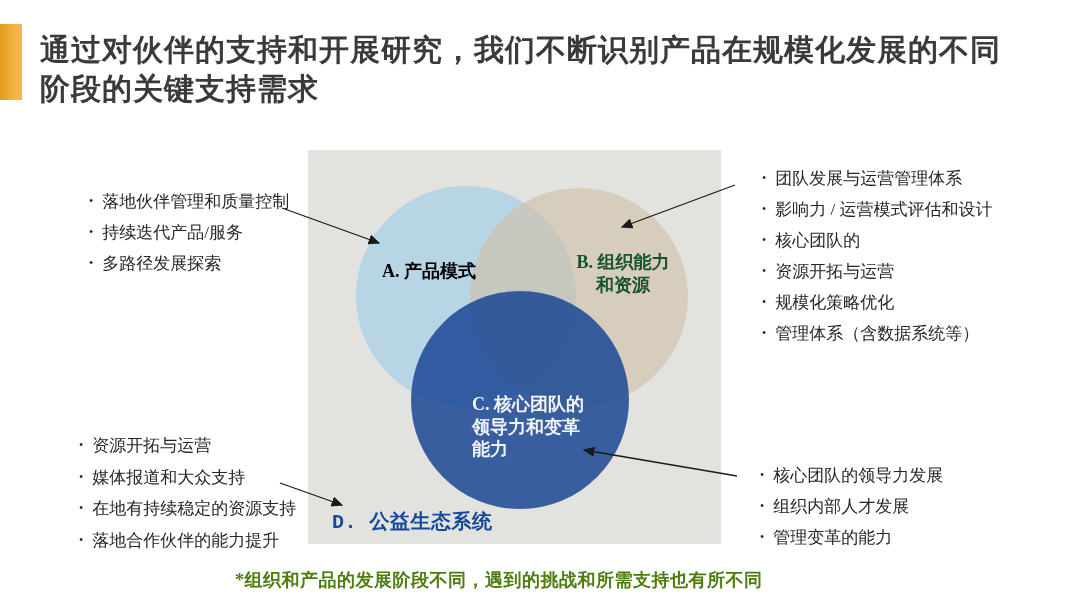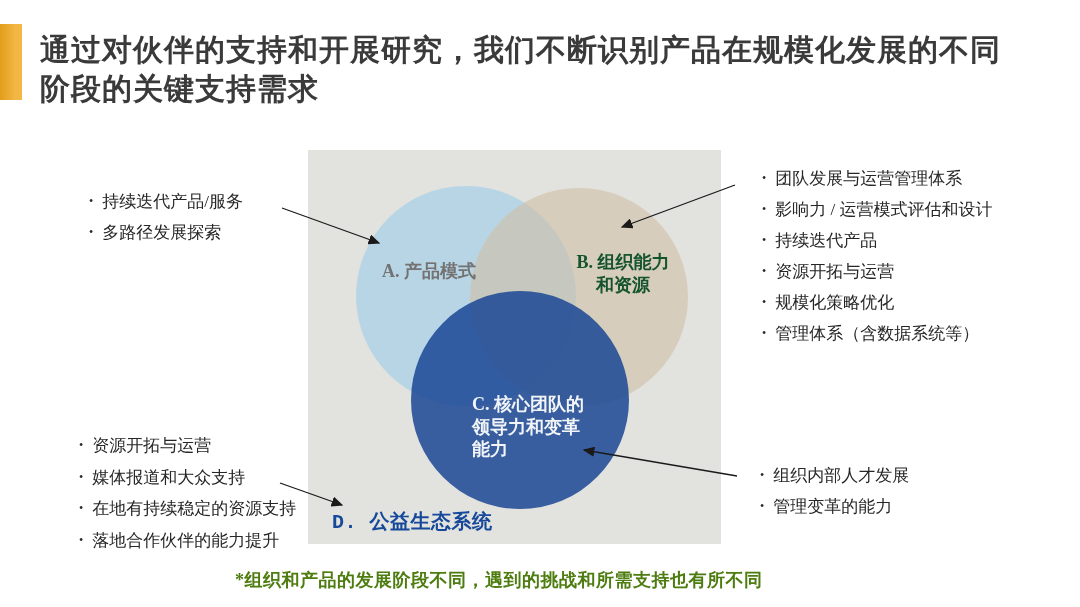--- a/index.html
+++ b/index.html
@@ -27,21 +27,21 @@
   .venn-box {
     position:absolute; left:308px; top:150px; width:413px; height:394px;
     background:var(--box-bg,#E2E2DF);
   }
   .circle { position:absolute; border-radius:50%; }
   .circle-a { left:48px;  top:36px;  width:220px; height:220px; background:rgba(158,205,234,0.62); }
   .circle-b { left:162px; top:38px;  width:218px; height:218px; background:rgba(206,192,166,0.62); }
   .circle-c { left:103px; top:141px; width:218px; height:218px; background:rgba(26,70,148,0.85); }
 
   .vlabel { position:absolute; font-weight:700; }
-  .label-a { left:74px;  top:109px; font-size:18px; color:#737373; }
+  .label-a { left:74px;  top:109px; font-size:18px; color:#000000; }
   .label-b { left:250px; top:101px; width:130px; text-align:center; font-size:18px; color:#14532d; line-height:23px; }
   .label-c { left:164px; top:243px; font-size:18px; color:#F2F5F8; line-height:22.5px; }
   .label-d { left:24px;  top:358px; font-size:20px; color:var(--d-blue,#17499B); letter-spacing:0.5px;font-family:Liberation Mono, monospace; }
 
   .arrows { position:absolute; left:0; top:0; width:1080px; height:607px; pointer-events:none; }
   .arrows line { stroke:#1a1a1a; stroke-width:1.3; }
 
   .footnote {
     position:absolute; left:235px; top:568px; font-size:18px; font-weight:700;
     color:#4d7c0f; letter-spacing:0.5px;
@@ -53,41 +53,43 @@
 <div class="slide" style="--accent: #F0A71C; --box-bg: #E2E2DF; --d-blue: #17499B;">
 
   <div class="accent-bar"></div>
 
   <h1 class="title">
     <span>通过对伙伴的支持和开展研究，我们不断识别产品在规模化发展的不同</span><br>
     <span>阶段的关键支持需求</span>
   </h1>
 
   <ul class="list list-tl">
+      <li><span class="dot">•</span><span>落地伙伴管理和质量控制</span></li>
       <li><span class="dot">•</span><span>持续迭代产品/服务</span></li>
       <li><span class="dot">•</span><span>多路径发展探索</span></li>
     </ul>
 
   <ul class="list list-tr">
       <li><span class="dot">•</span><span>团队发展与运营管理体系</span></li>
       <li><span class="dot">•</span><span>影响力 / 运营模式评估和设计</span></li>
-      <li><span class="dot">•</span><span>持续迭代产品</span></li>
+      <li><span class="dot">•</span><span>核心团队的</span></li>
       <li><span class="dot">•</span><span>资源开拓与运营</span></li>
       <li><span class="dot">•</span><span>规模化策略优化</span></li>
       <li><span class="dot">•</span><span>管理体系（含数据系统等）</span></li>
     </ul>
 
   <ul class="list list-bl">
       <li><span class="dot">•</span><span>资源开拓与运营</span></li>
       <li><span class="dot">•</span><span>媒体报道和大众支持</span></li>
       <li><span class="dot">•</span><span>在地有持续稳定的资源支持</span></li>
       <li><span class="dot">•</span><span>落地合作伙伴的能力提升</span></li>
     </ul>
 
   <ul class="list list-br">
+      <li><span class="dot">•</span><span>核心团队的领导力发展</span></li>
       <li><span class="dot">•</span><span>组织内部人才发展</span></li>
       <li><span class="dot">•</span><span>管理变革的能力</span></li>
     </ul>
 
   <div class="venn-box">
     <div class="circle circle-a"></div>
     <div class="circle circle-b"></div>
     <div class="circle circle-c"></div>
 
     <div class="vlabel label-a">A. 产品模式</div>

